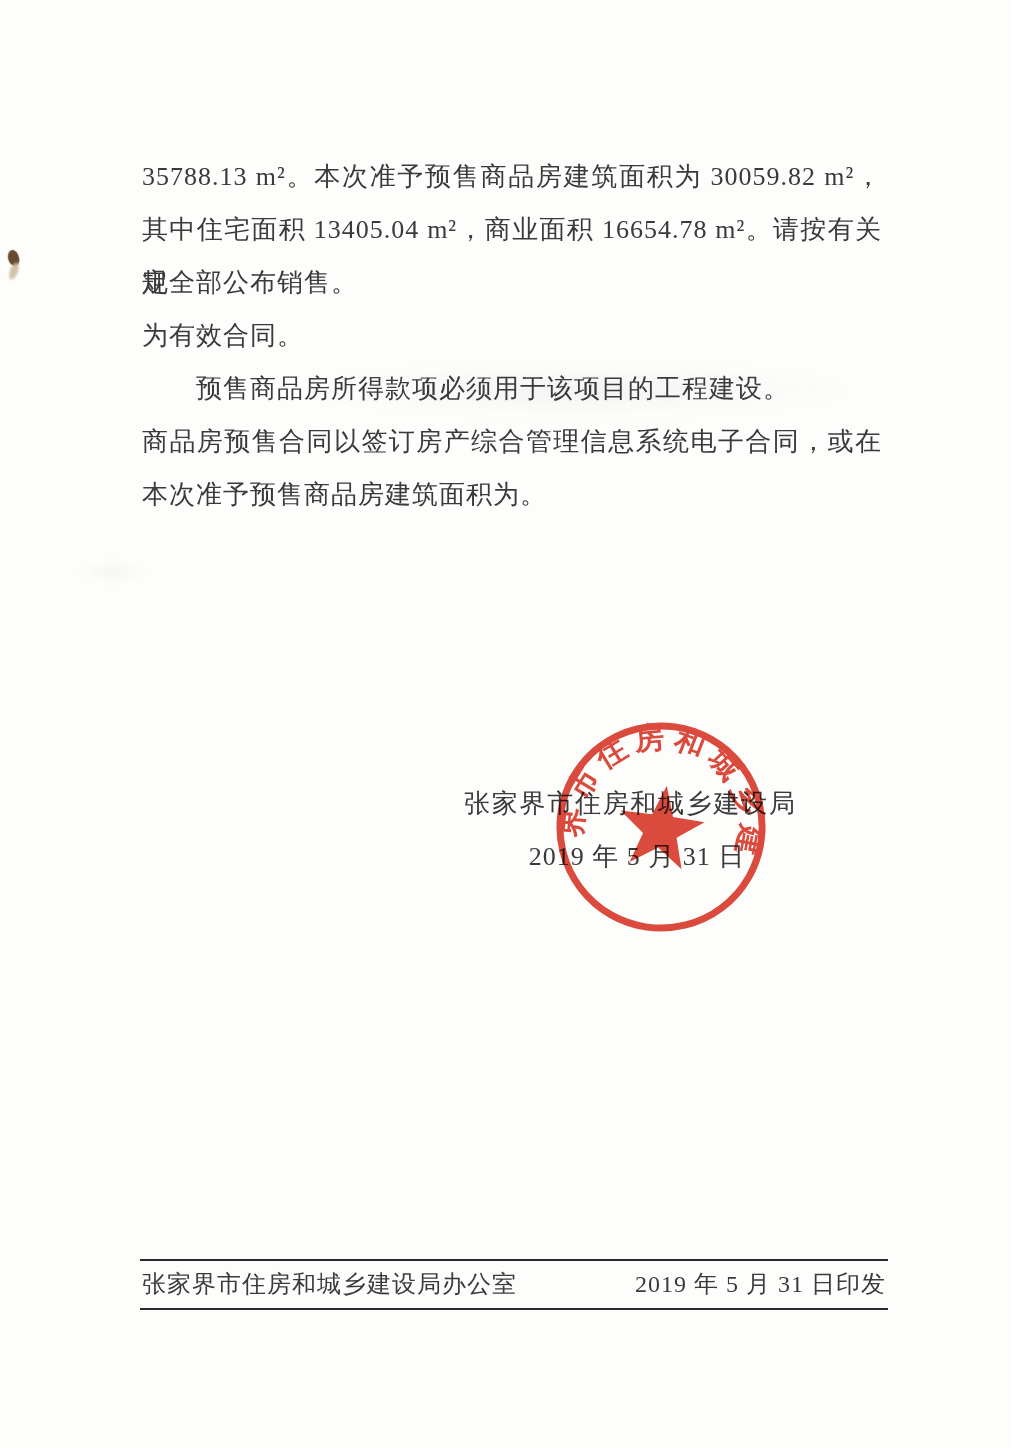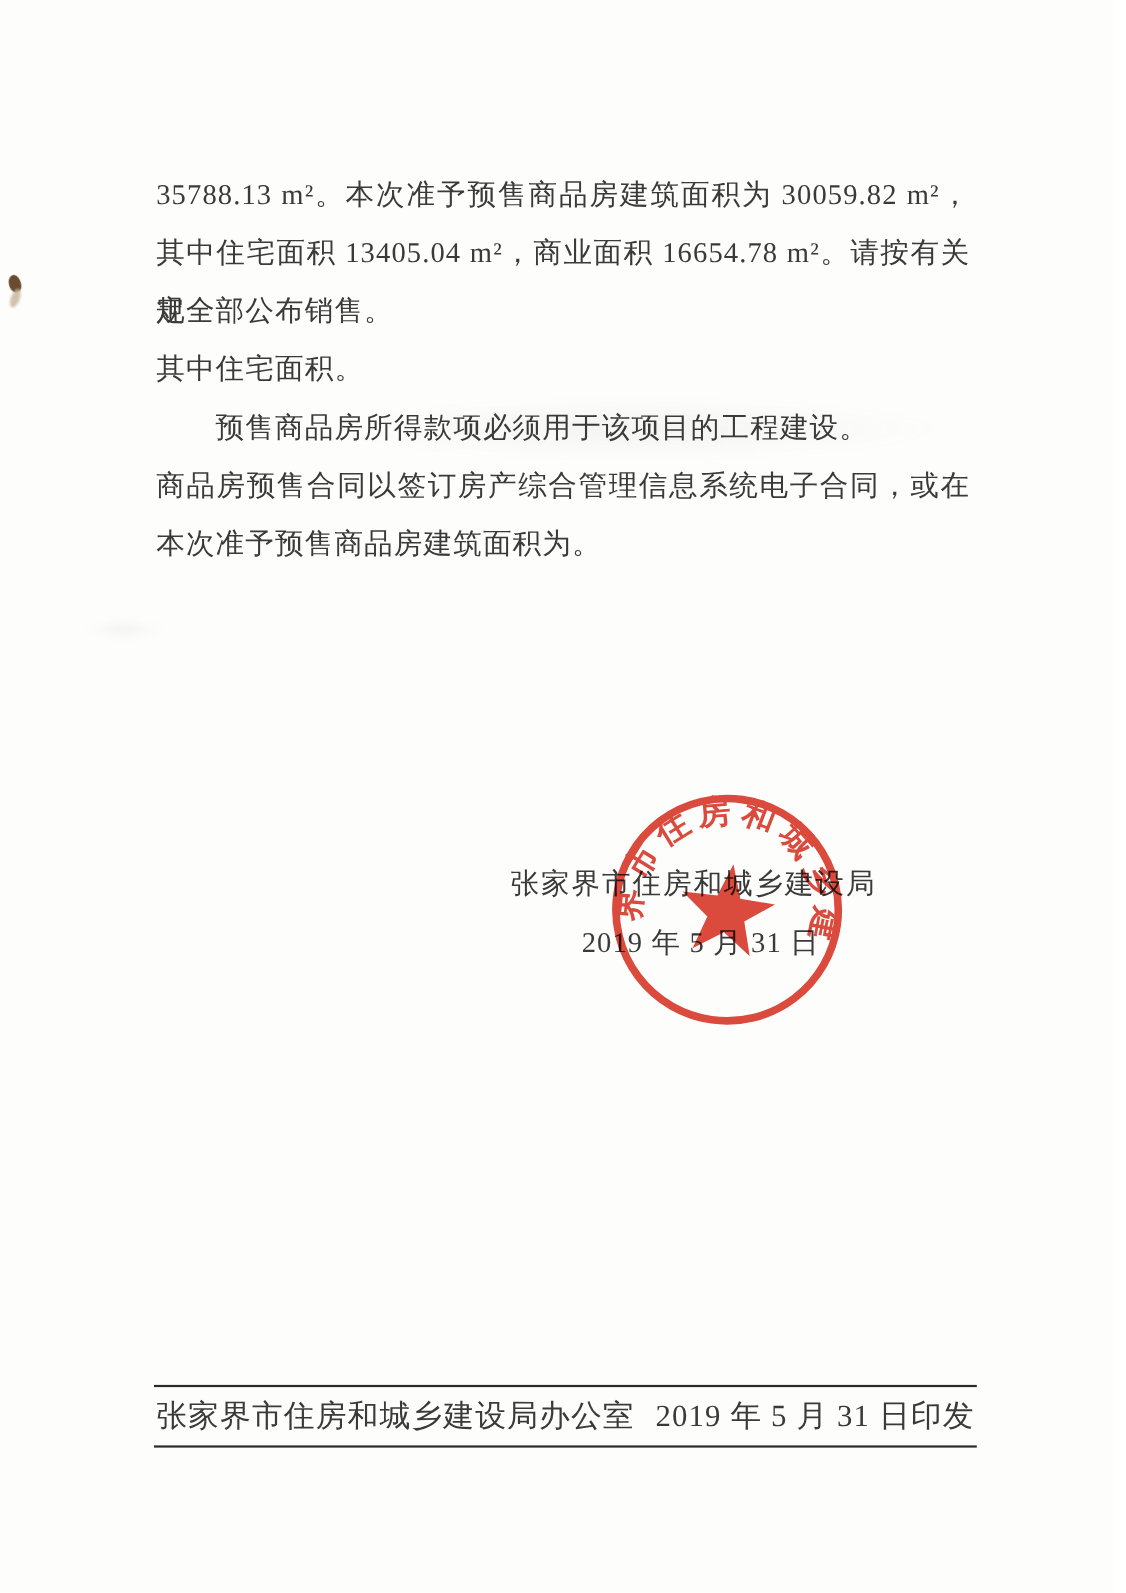--- a/index.html
+++ b/index.html
@@ -59,21 +59,21 @@
   }
   
   .footer{
     position:absolute;left:140px;top:1259px;width:748px;
   }
   .footer-row{
     display:flex;justify-content:space-between;align-items:center;
     border-top:2px solid var(--rule);
     border-bottom:2px solid var(--rule);
     padding:7px 2px 8px 2px;
-    font-size:28px;letter-spacing:1px;
+    font-size:24px;letter-spacing:1px;
   }
   
   .speck{
     position:absolute;left:6px;top:248px;width:16px;height:36px;
     pointer-events:none;
   }
   .speck .dot{
     position:absolute;left:2px;top:2px;width:11px;height:16px;
     background:#6a4a30;border-radius:60% 40% 55% 45%;
     transform:rotate(-25deg);
@@ -102,21 +102,21 @@
     <div class="tail"></div>
   </div>
 
   <div class="smudge s1"></div>
   <div class="smudge s2"></div>
 
   <div class="doc-body">
       <div class="line">35788.13 m²。本次准予预售商品房建筑面积为 30059.82 m²，</div>
       <div class="line">其中住宅面积 13405.04 m²，商业面积 16654.78 m²。请按有关规</div>
       <div class="line last">定全部公布销售。</div>
-      <div class="line last">其中住宅面积。</div>
+      <div class="line last">为有效合同。</div>
       <div class="line last indent">预售商品房所得款项必须用于该项目的工程建设。</div>
       <div class="line">商品房预售合同以签订房产综合管理信息系统电子合同，或在</div>
       <div class="line last">本次准予预售商品房建筑面积为。</div>
     </div>
 
   <div class="sig-org">张家界市住房和城乡建设局</div>
   <div class="sig-date">2019 年 5 月 31 日</div>
 
   <svg class="seal" viewBox="0 0 220 220">
     <circle class="seal-ring" cx="110" cy="110" r="102"></circle>

